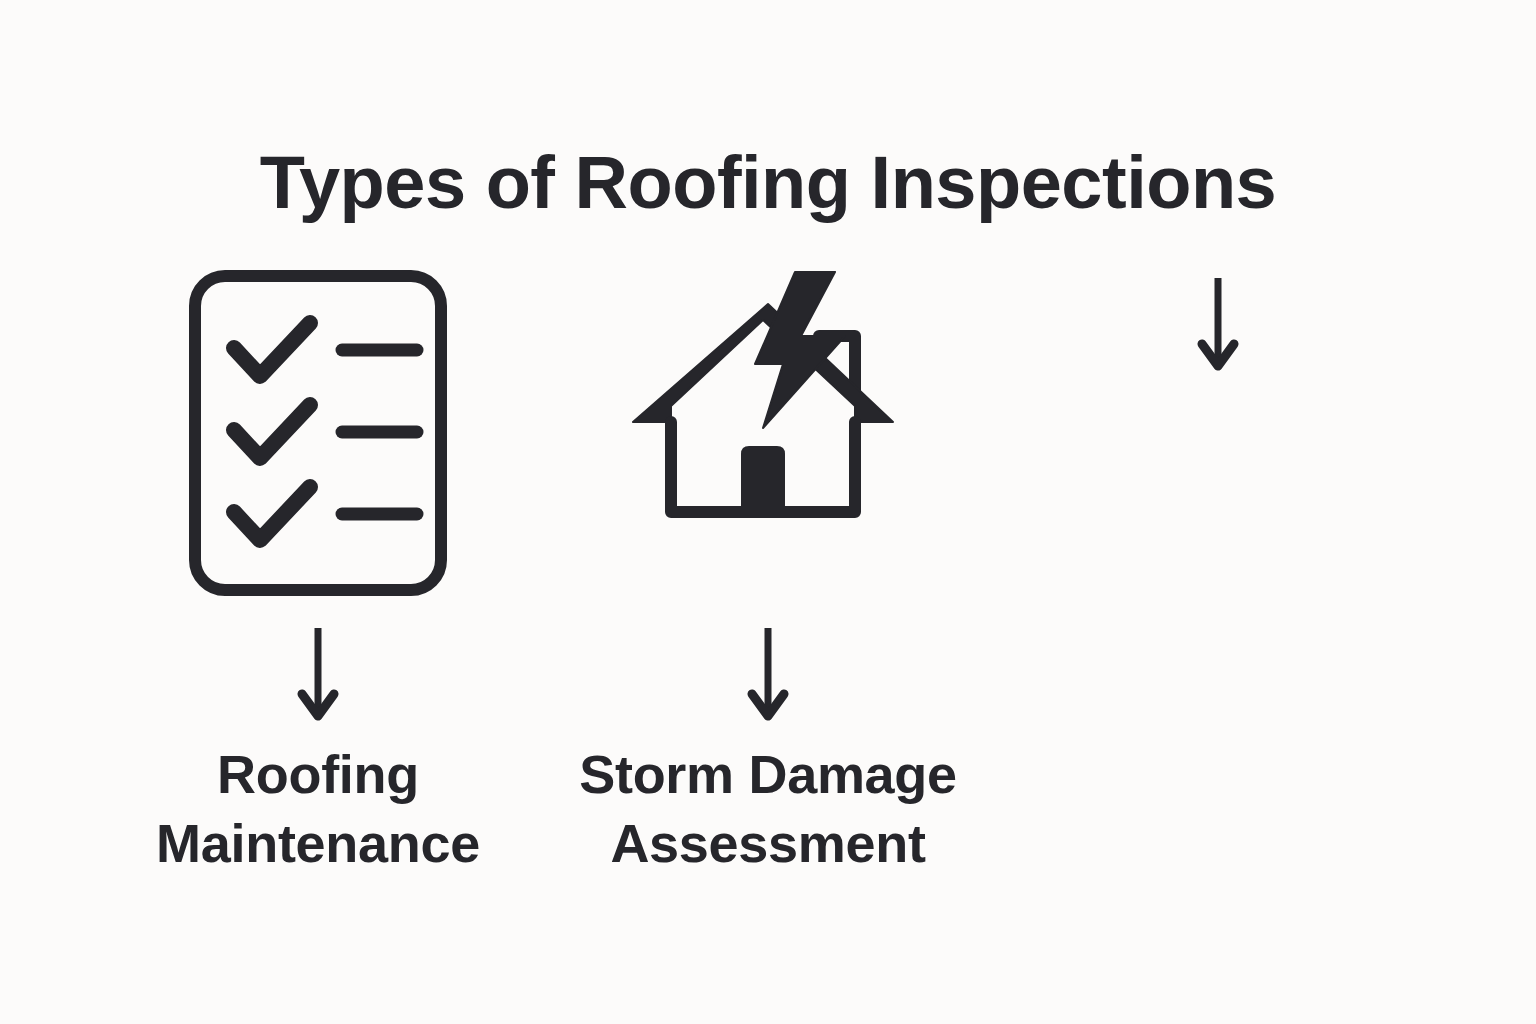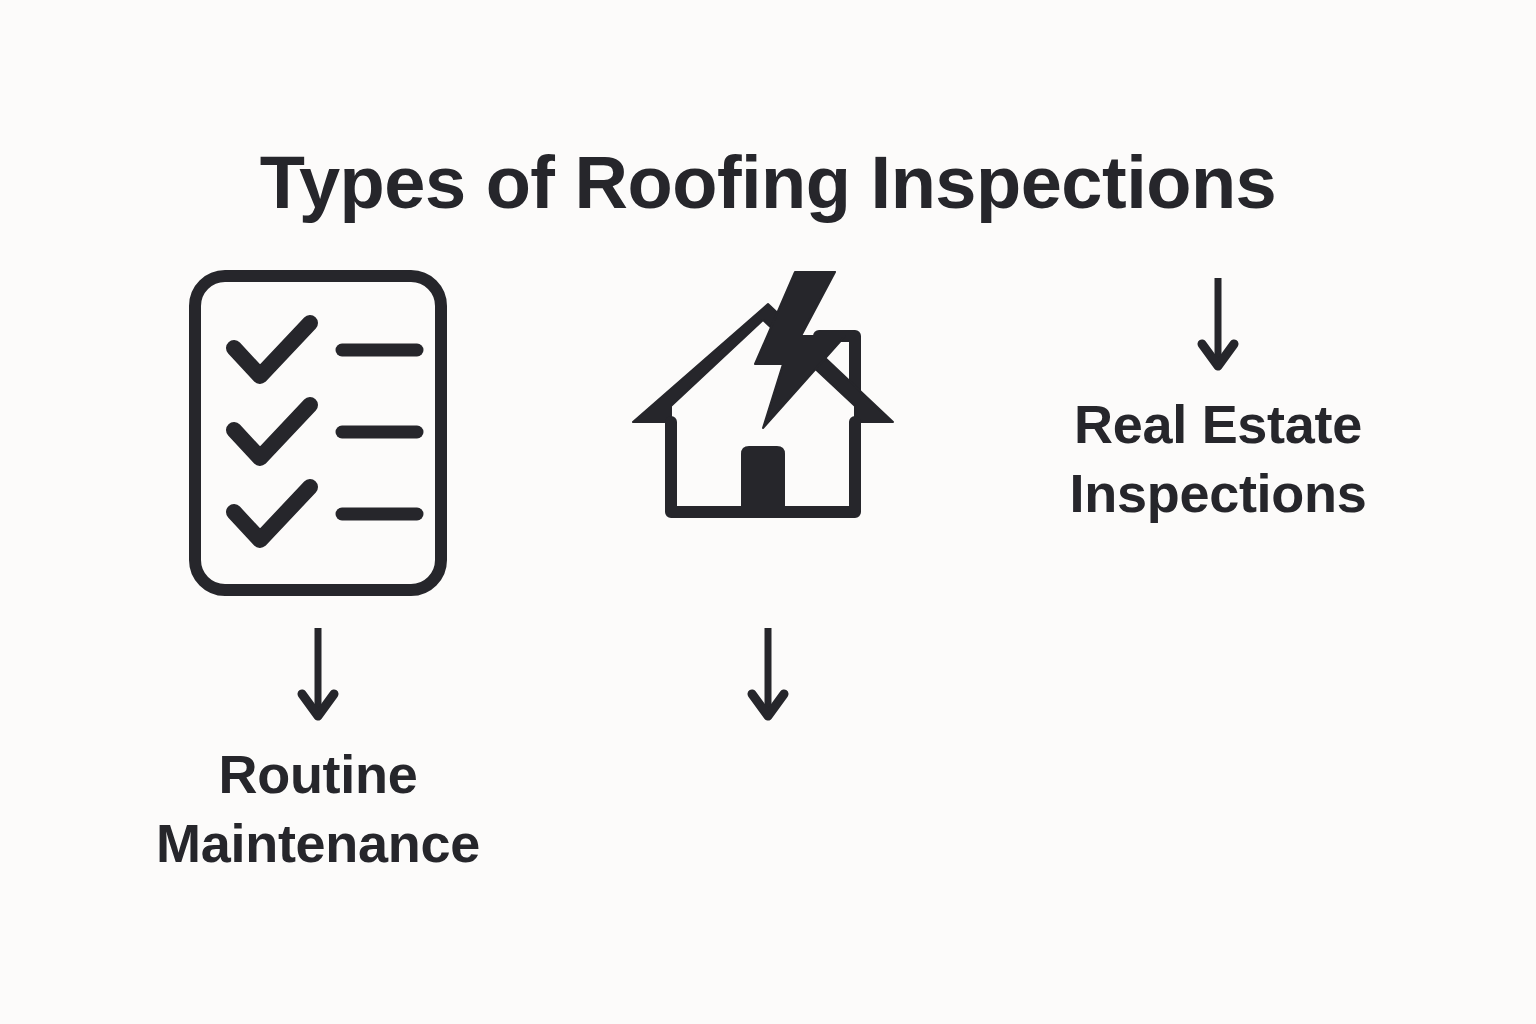--- a/index.html
+++ b/index.html
@@ -121,21 +121,21 @@
         </svg>
       </div>
 
       <div class="arrow-slot">
         <svg width="44" height="96" viewBox="0 0 44 96" fill="none">
           <line x1="22" y1="2" x2="22" y2="84" stroke="#26262B" stroke-width="7" stroke-linecap="butt"></line>
           <path d="M6 68 L22 90 L38 68" stroke="#26262B" stroke-width="9" stroke-linecap="round" stroke-linejoin="round" fill="none"></path>
         </svg>
       </div>
 
-      <div class="caption">Routine
+      <div class="caption">Roofing
 Maintenance</div>
     </div>
 
     <div class="column">
 
       <div class="icon-slot">
         <svg width="290" height="340" viewBox="0 0 290 340" fill="none">
 
           <path d="M196 68 L232 68 L232 124" stroke="#26262B" stroke-width="12" stroke-linejoin="round" stroke-linecap="round" fill="none"></path>
 
@@ -149,30 +149,30 @@
         </svg>
       </div>
 
       <div class="arrow-slot">
         <svg width="44" height="96" viewBox="0 0 44 96" fill="none">
           <line x1="22" y1="2" x2="22" y2="84" stroke="#26262B" stroke-width="7" stroke-linecap="butt"></line>
           <path d="M6 68 L22 90 L38 68" stroke="#26262B" stroke-width="9" stroke-linecap="round" stroke-linejoin="round" fill="none"></path>
         </svg>
       </div>
 
+      <div class="caption">Storm Damage
+Assessment</div>
     </div>
 
     <div class="column">
 
 
       <div class="arrow-slot">
         <svg width="44" height="96" viewBox="0 0 44 96" fill="none">
           <line x1="22" y1="2" x2="22" y2="84" stroke="#26262B" stroke-width="7" stroke-linecap="butt"></line>
           <path d="M6 68 L22 90 L38 68" stroke="#26262B" stroke-width="9" stroke-linecap="round" stroke-linejoin="round" fill="none"></path>
         </svg>
       </div>
 
-      <div class="caption">Real Estate
-Inspections</div>
     </div>
 
   </div>
 </div>
 
 </body></html>

